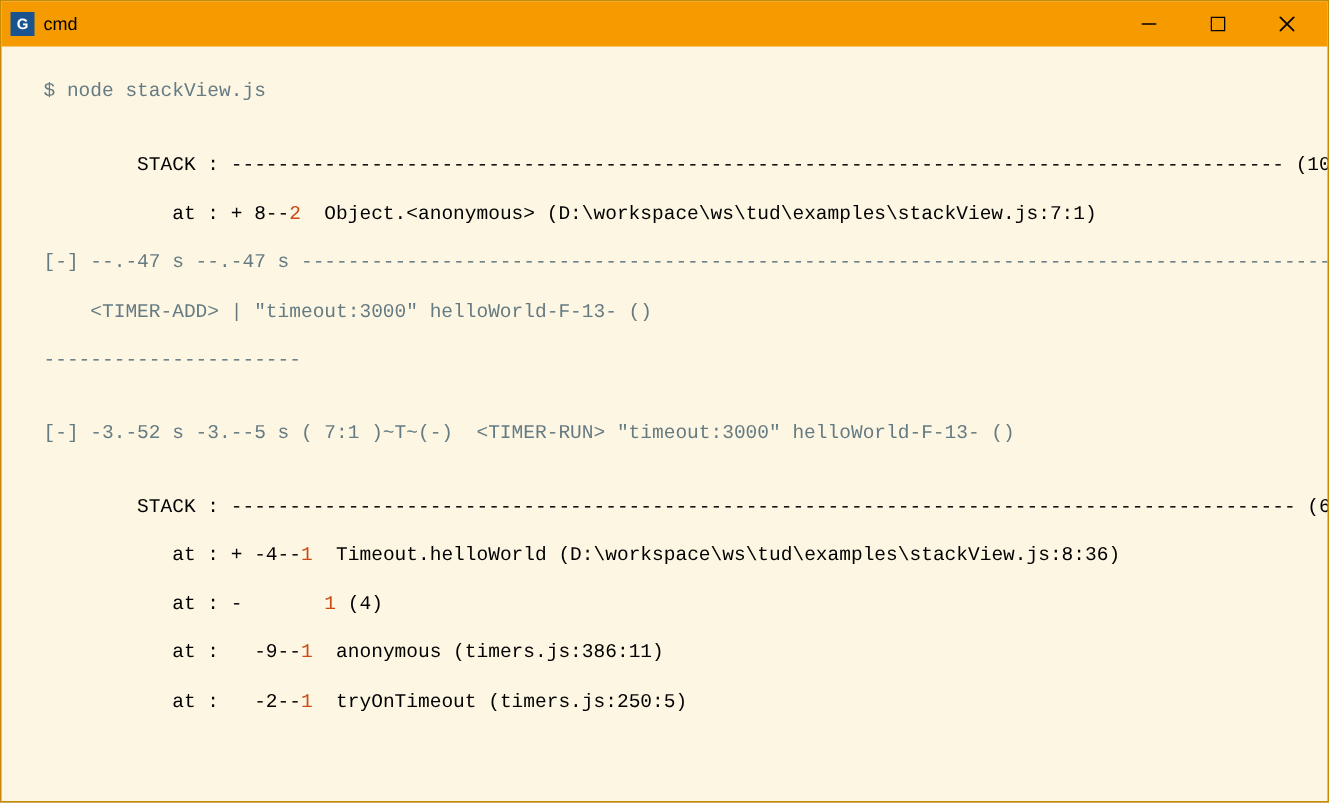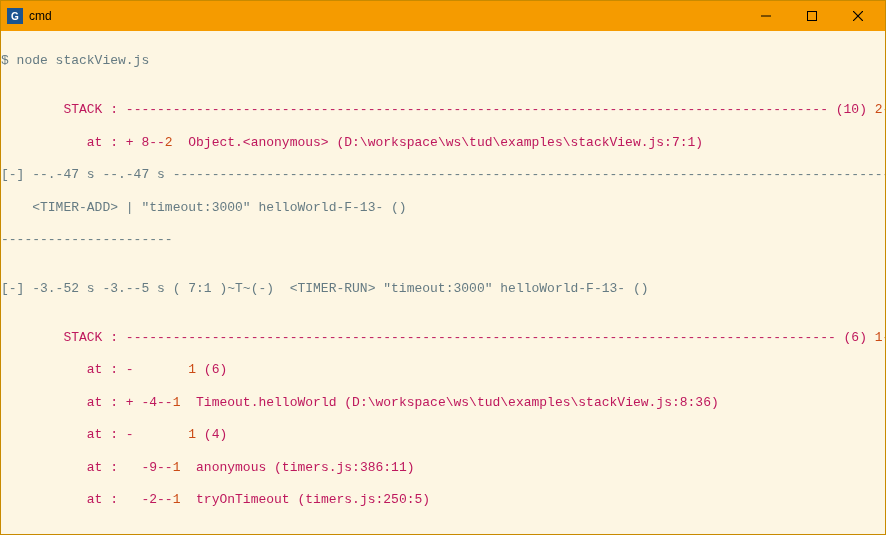--- a/index.html
+++ b/index.html
@@ -55,25 +55,26 @@
     color: #000;
   }
   .titlebar .btn svg { display: block; }
   .terminal {
     flex: 1 1 auto;
     padding: 6px 0;
     color: #657b83;
     overflow: hidden;
     line-height: 1.25;
     white-space: pre;
+    margin-left: 28px;
   }
   .line { white-space: pre; }
   .prompt { color: #657b83; }
   .orange { color: #cb4b16; }
-  .txt { color: #be185d; }
+  .txt { color: #000000; }
 </style>
 </head>
 <body>
 
 <div class="window">
   <div class="titlebar">
     <span class="app-icon">G</span>
     <span class="title">cmd</span>
     <span class="spacer"></span>
     <span class="btn">
@@ -99,21 +100,20 @@
 <div class="line"></div>
 <div class="line"><span class="txt">        STACK : </span><span class="txt">------------------------------------------------------------------------------------------</span><span class="txt"> (10) </span><span class="orange">2-1-1-1-1-1-1-1-1-1</span></div>
 <div class="line"><span class="txt">           at : + 8--</span><span class="orange">2</span><span class="txt">  Object.&lt;anonymous&gt; (D:\workspace\ws\tud\examples\stackView.js:7:1)</span></div>
 <div class="line">[-] --.-47 s --.-47 s ------------------------------------------------------------------------------------------------------</div>
 <div class="line">    &lt;TIMER-ADD&gt; | "timeout:3000" helloWorld-F-13- ()</div>
 <div class="line">----------------------</div>
 <div class="line"></div>
 <div class="line">[-] -3.-52 s -3.--5 s ( 7:1 )~T~(-)  &lt;TIMER-RUN&gt; "timeout:3000" helloWorld-F-13- ()</div>
 <div class="line"></div>
 <div class="line"><span class="txt">        STACK : </span><span class="txt">-------------------------------------------------------------------------------------------</span><span class="txt"> (6) </span><span class="orange">1-1-1-1-1-2</span></div>
-<div class="line"><span class="txt">           at : -       </span><span class="orange">1</span><span class="txt"> (6)</span></div>
 <div class="line"><span class="txt">           at : + -4--</span><span class="orange">1</span><span class="txt">  Timeout.helloWorld (D:\workspace\ws\tud\examples\stackView.js:8:36)</span></div>
 <div class="line"><span class="txt">           at : -       </span><span class="orange">1</span><span class="txt"> (4)</span></div>
 <div class="line"><span class="txt">           at :   -9--</span><span class="orange">1</span><span class="txt">  anonymous (timers.js:386:11)</span></div>
 <div class="line"><span class="txt">           at :   -2--</span><span class="orange">1</span><span class="txt">  tryOnTimeout (timers.js:250:5)</span></div>
 
 
 
 
 
 

